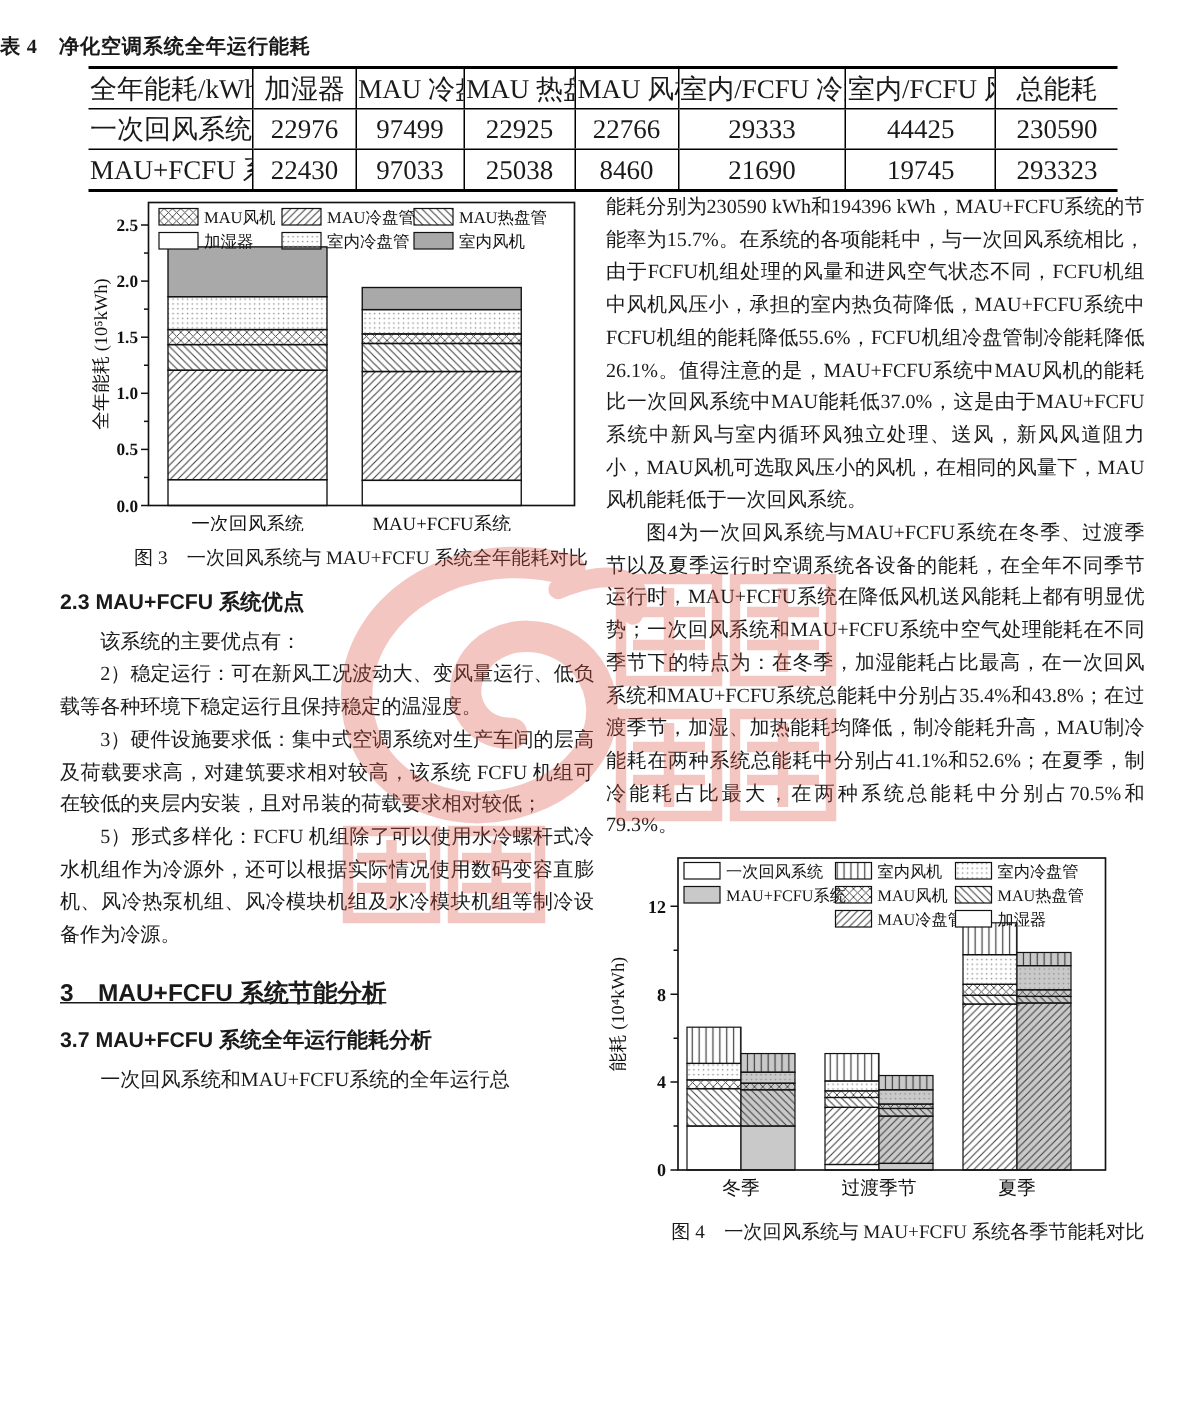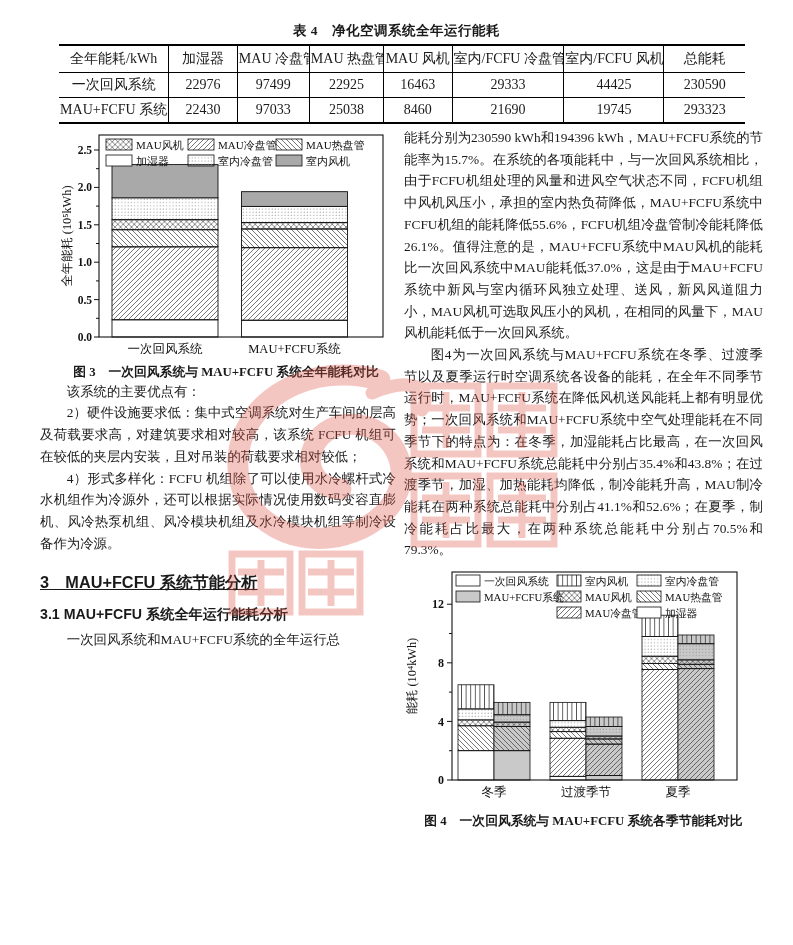--- a/index.html
+++ b/index.html
@@ -1,31 +1,31 @@
 <!DOCTYPE html>
 <html><head>
 <meta charset="utf-8">
 <style>
   html,body{margin:0;padding:0;background:#ffffff;}
   .page{position:relative;width:793px;height:945px;background:#fff;overflow:hidden;
         font-family:"Liberation Serif","DejaVu Serif",serif;color:#1a1a1a;}
-  .table-caption{position:absolute;top:22px;left:0;width:100%;text-align:center;
+  .table-caption{position:absolute;top:22px;left:0;width:100%;
         font-weight:bold;font-size:13.5px;letter-spacing:.5px;}
   table.energy{position:absolute;top:44px;left:59px;width:686px;border-collapse:collapse;
-        border-top:2px solid #000;border-bottom:2px solid #000;font-size:14px;table-layout:fixed;}
+        border-top:2px solid #000;border-bottom:2px solid #000;font-size:18px;table-layout:fixed;}
   table.energy th{font-weight:normal;border-bottom:1px solid #000;height:24px;padding:1px 1px;}
   table.energy td{height:22px;text-align:center;padding:1px 1px;}
   table.energy tbody tr:first-child td{border-bottom:1px solid #000;}
   table.energy th + th, table.energy td + td{border-left:1px solid #000;}
   table.energy th, table.energy td{text-align:center;overflow:hidden;white-space:nowrap;}
   .col{position:absolute;font-size:13.4px;line-height:21.7px;text-align:justify;}
   .col-left{left:40px;top:128px;width:356px;}
   .col-right{left:404px;top:127px;width:359px;}
   .col p{margin:0;text-indent:2em;}
-  .fig-caption{font-weight:bold;font-size:12.8px;text-align:center;text-indent:0 !important;
+  .fig-caption{font-weight:normal;font-size:12.8px;text-align:right;text-indent:0 !important;
         margin:2px 0 0 0;line-height:18px;}
   .fig3-caption{width:332px;margin-left:20px;}
   h2.sec23, h3.sec31{font-family:"Liberation Sans","DejaVu Sans",sans-serif;
         font-size:14.2px;margin:11px 0 5px 0;line-height:20px;}
   h1.sec3{font-family:"Liberation Sans","DejaVu Sans",sans-serif;
         font-size:16.3px;margin:17px 0 7px 0;line-height:22px;text-decoration:underline;}
   .fig3-wrap{margin-left:20px;}
   .fig4-wrap{margin-top:4px;}
   svg text{font-family:"Liberation Serif","DejaVu Serif",serif;}
   .watermark{position:absolute;left:222px;top:358px;width:350px;height:272px;
@@ -60,21 +60,21 @@
           <th>室内/FCFU 风机</th>
           <th>总能耗</th>
         </tr>
       </thead>
       <tbody>
         <tr>
           <td>一次回风系统</td>
           <td>22976</td>
           <td>97499</td>
           <td>22925</td>
-          <td>16463</td>
+          <td>22766</td>
           <td>29333</td>
           <td>44425</td>
           <td>230590</td>
         </tr>
         <tr>
           <td>MAU+FCFU 系统</td>
           <td>22430</td>
           <td>97033</td>
           <td>25038</td>
           <td>8460</td>
@@ -146,25 +146,27 @@
           <text x="246" y="20.5" font-size="11" text-anchor="start" font-weight="normal" fill="#111">MAU热盘管</text>
           <rect x="46" y="27" width="26" height="11" fill="#ffffff" stroke="#111" stroke-width="0.8"></rect>
           <text x="76" y="36.5" font-size="11" text-anchor="start" font-weight="normal" fill="#111">加湿器</text>
           <rect x="128" y="27" width="26" height="11" fill="url(#f3-dot)" stroke="#111" stroke-width="0.8"></rect>
           <text x="158" y="36.5" font-size="11" text-anchor="start" font-weight="normal" fill="#111">室内冷盘管</text>
           <rect x="216" y="27" width="26" height="11" fill="#a9a9a9" stroke="#111" stroke-width="0.8"></rect>
           <text x="246" y="36.5" font-size="11" text-anchor="start" font-weight="normal" fill="#111">室内风机</text>
         </svg>
     </div>
     <div class="fig-caption fig3-caption">图 3　一次回风系统与 MAU+FCFU 系统全年能耗对比</div>
+    <h2 class="sec23">2.3 MAU+FCFU 系统优点</h2>
     <p>该系统的主要优点有：</p>
-    <p>2）硬件设施要求低：集中式空调系统对生产车间的层高及荷载要求高，对建筑要求相对较高，该系统 FCFU 机组可在较低的夹层内安装，且对吊装的荷载要求相对较低；</p>
-    <p>4）形式多样化：FCFU 机组除了可以使用水冷螺杆式冷水机组作为冷源外，还可以根据实际情况使用数码变容直膨机、风冷热泵机组、风冷模块机组及水冷模块机组等制冷设备作为冷源。</p>
+    <p>2）稳定运行：可在新风工况波动大、变风量运行、低负载等各种环境下稳定运行且保持稳定的温湿度。</p>
+    <p>3）硬件设施要求低：集中式空调系统对生产车间的层高及荷载要求高，对建筑要求相对较高，该系统 FCFU 机组可在较低的夹层内安装，且对吊装的荷载要求相对较低；</p>
+    <p>5）形式多样化：FCFU 机组除了可以使用水冷螺杆式冷水机组作为冷源外，还可以根据实际情况使用数码变容直膨机、风冷热泵机组、风冷模块机组及水冷模块机组等制冷设备作为冷源。</p>
     <h1 class="sec3">3　MAU+FCFU 系统节能分析</h1>
-    <h3 class="sec31">3.1 MAU+FCFU 系统全年运行能耗分析</h3>
+    <h3 class="sec31">3.7 MAU+FCFU 系统全年运行能耗分析</h3>
     <p>一次回风系统和MAU+FCFU系统的全年运行总</p>
   </div>
 
   <div class="col col-right">
     <p style="text-indent:0;">能耗分别为230590 kWh和194396 kWh，MAU+FCFU系统的节能率为15.7%。在系统的各项能耗中，与一次回风系统相比，由于FCFU机组处理的风量和进风空气状态不同，FCFU机组中风机风压小，承担的室内热负荷降低，MAU+FCFU系统中FCFU机组的能耗降低55.6%，FCFU机组冷盘管制冷能耗降低26.1%。值得注意的是，MAU+FCFU系统中MAU风机的能耗比一次回风系统中MAU能耗低37.0%，这是由于MAU+FCFU系统中新风与室内循环风独立处理、送风，新风风道阻力小，MAU风机可选取风压小的风机，在相同的风量下，MAU风机能耗低于一次回风系统。</p>
     <p>图4为一次回风系统与MAU+FCFU系统在冬季、过渡季节以及夏季运行时空调系统各设备的能耗，在全年不同季节运行时，MAU+FCFU系统在降低风机送风能耗上都有明显优势；一次回风系统和MAU+FCFU系统中空气处理能耗在不同季节下的特点为：在冬季，加湿能耗占比最高，在一次回风系统和MAU+FCFU系统总能耗中分别占35.4%和43.8%；在过渡季节，加湿、加热能耗均降低，制冷能耗升高，MAU制冷能耗在两种系统总能耗中分别占41.1%和52.6%；在夏季，制冷能耗占比最大，在两种系统总能耗中分别占70.5%和79.3%。</p>
     <div class="fig4-wrap">
       <svg id="fig4" width="359" height="238">
           <defs>
             <pattern id="f4-du" width="5" height="5" patternUnits="userSpaceOnUse">

